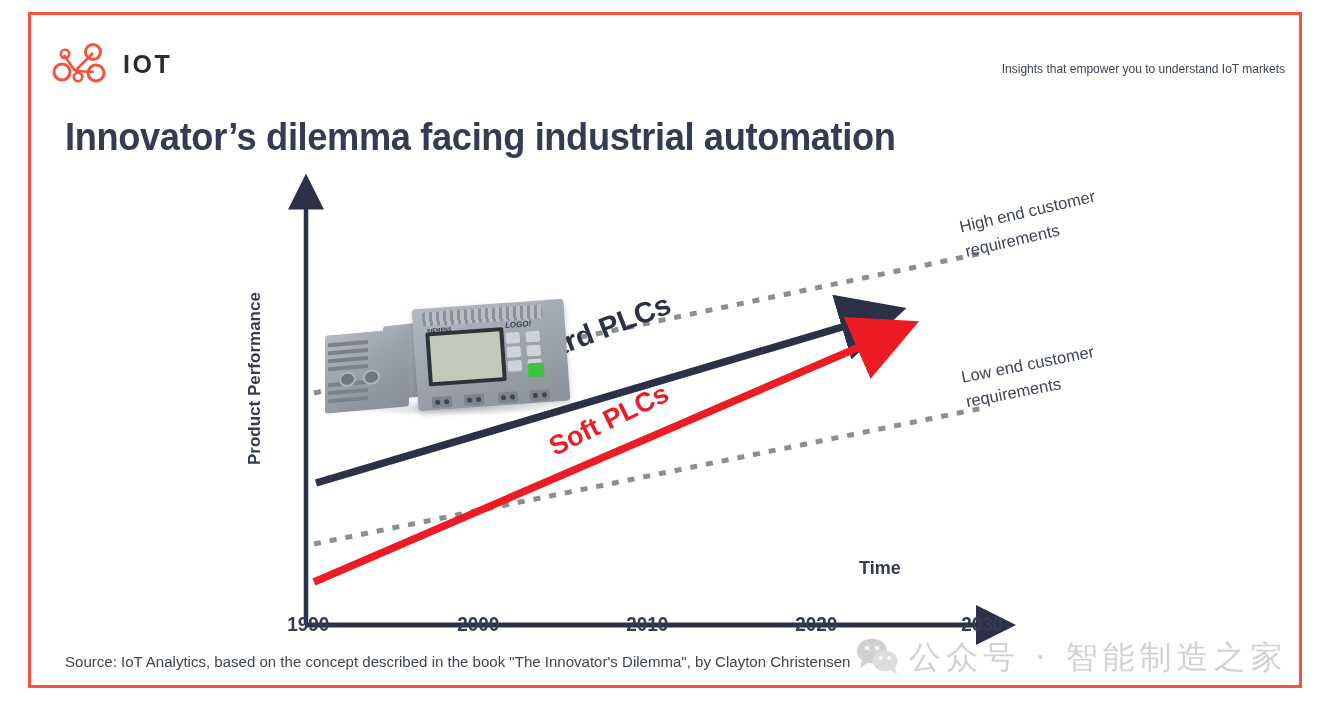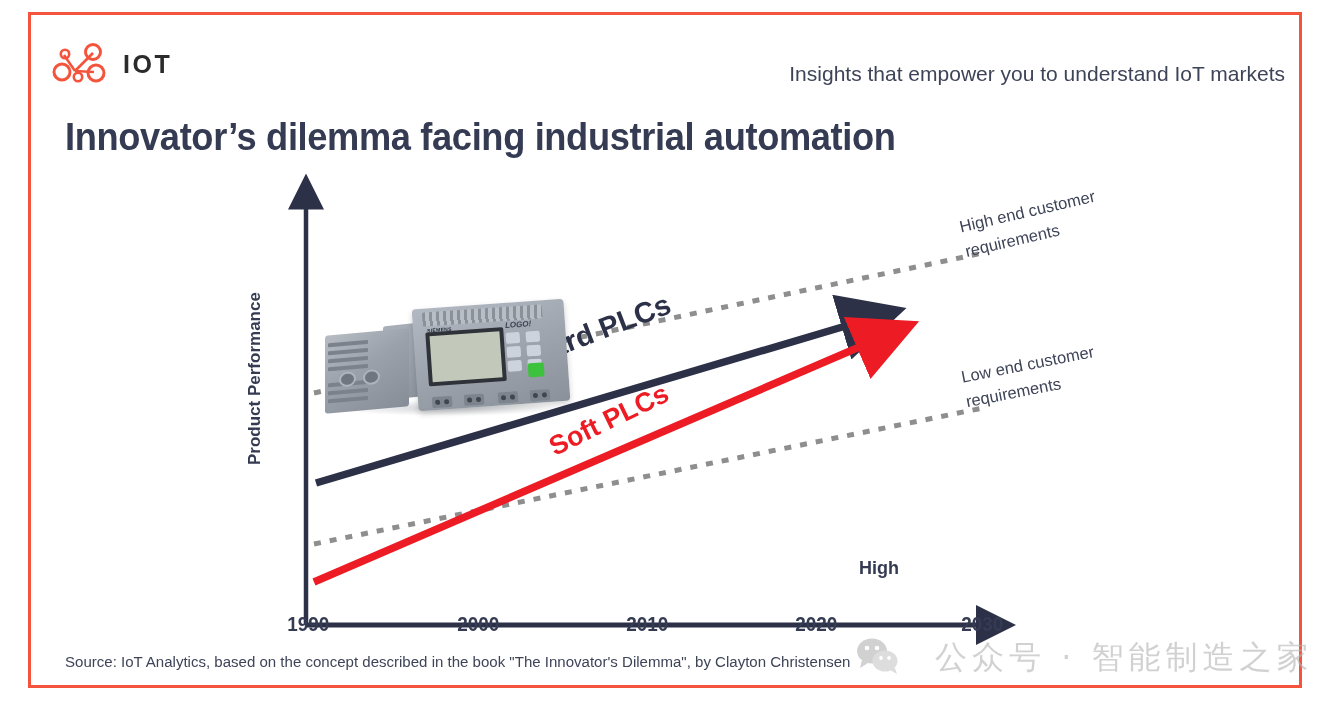--- a/index.html
+++ b/index.html
@@ -8,21 +8,21 @@
   .slide{position:absolute;left:28px;top:12px;width:1274px;height:676px;
          border:3px solid #f4543c;background:#fff;box-sizing:border-box;}
 
   
   .header{position:absolute;left:0;top:0;width:100%;height:86px;}
   .logo-wrap{position:absolute;left:16px;top:26px;display:flex;align-items:center;}
   .logo-mark{width:62px;height:46px;}
   .logo-text{margin-left:14px;display:flex;align-items:baseline;}
   .logo-iot{font-size:25px;font-weight:bold;letter-spacing:2.5px;color:#2b2b2b;}
   .logo-analytics{font-size:24px;font-weight:300;letter-spacing:6px;color:#5a5a5a;margin-left:13px;}
-  .tagline{position:absolute;right:14px;top:47px;font-size:21px;color:#3e4458;white-space:nowrap;}
+  .tagline{position:absolute;right:14px;top:47px;font-size:12px;color:#3e4458;white-space:nowrap;}
 
   
   .title{position:absolute;left:34px;top:100px;font-size:39px;font-weight:bold;
          color:#343b52;letter-spacing:-0.4px;
          font-family:"Liberation Sans Narrow","Liberation Sans",sans-serif;
          transform:scaleX(0.93);transform-origin:left center;white-space:nowrap;}
 
   
   .chart{position:absolute;left:0;top:150px;width:1274px;height:480px;}
   .chart svg{position:absolute;left:0;top:0;}
@@ -94,21 +94,21 @@
        border-left:1.6px solid #ef6a5a;border-top:1.6px solid #ef6a5a;border-bottom:1.6px solid #ef6a5a;}
   .sp-caldot{position:absolute;left:46px;top:22px;width:7px;height:7px;background:#ed1c24;border-radius:50%;}
   .sp-caption{position:absolute;left:4px;top:56px;font-size:12px;color:#5c6170;}
 
   
   .source{position:absolute;left:34px;bottom:14px;font-size:15.5px;color:#3e4458;white-space:nowrap;
           font-family:"Liberation Sans Narrow","Liberation Sans",sans-serif;transform:scaleX(0.97);
           transform-origin:left center;}
 
   
-  .watermark{position:absolute;left:855px;top:636px;display:flex;align-items:center;opacity:.62;gap:26px;}
+  .watermark{position:absolute;left:855px;top:636px;display:flex;align-items:center;opacity:.62;}
   .wm-text{font-size:32px;color:#b6b6b6;letter-spacing:5px;margin-left:10px;
            font-family:"DejaVu Sans",sans-serif;}
 </style>
 </head>
 <body>
 
 <div class="slide">
 
   <div class="header">
     <div class="logo-wrap">
@@ -155,21 +155,21 @@
       <line x1="283" y1="228" x2="952" y2="88" stroke="#8e8e8e" stroke-width="5" stroke-linecap="butt" stroke-dasharray="7 9"></line>
 
       <line x1="283" y1="379" x2="952" y2="243" stroke="#8e8e8e" stroke-width="5" stroke-linecap="butt" stroke-dasharray="7 9"></line>
 
       <line x1="285" y1="318" x2="818" y2="160" stroke="#2c3148" stroke-width="7.5" marker-end="url(#navyArrow)"></line>
 
       <line x1="283" y1="417" x2="833" y2="180" stroke="#ed1c24" stroke-width="7.5" marker-end="url(#redArrow)"></line>
     </svg>
 
     <div class="ax-label y-axis-label">Product Performance</div>
-    <div class="ax-label time-label">High</div>
+    <div class="ax-label time-label">Time</div>
 
     <div class="tick" style="left:254px">1990</div>
     <div class="tick" style="left:424px">2000</div>
     <div class="tick" style="left:593px">2010</div>
     <div class="tick" style="left:762px">2020</div>
     <div class="tick" style="left:928px">2030</div>
 
     <div class="arrow-label hard-label">Hard PLCs</div>
     <div class="arrow-label soft-label">Soft PLCs</div>
 

